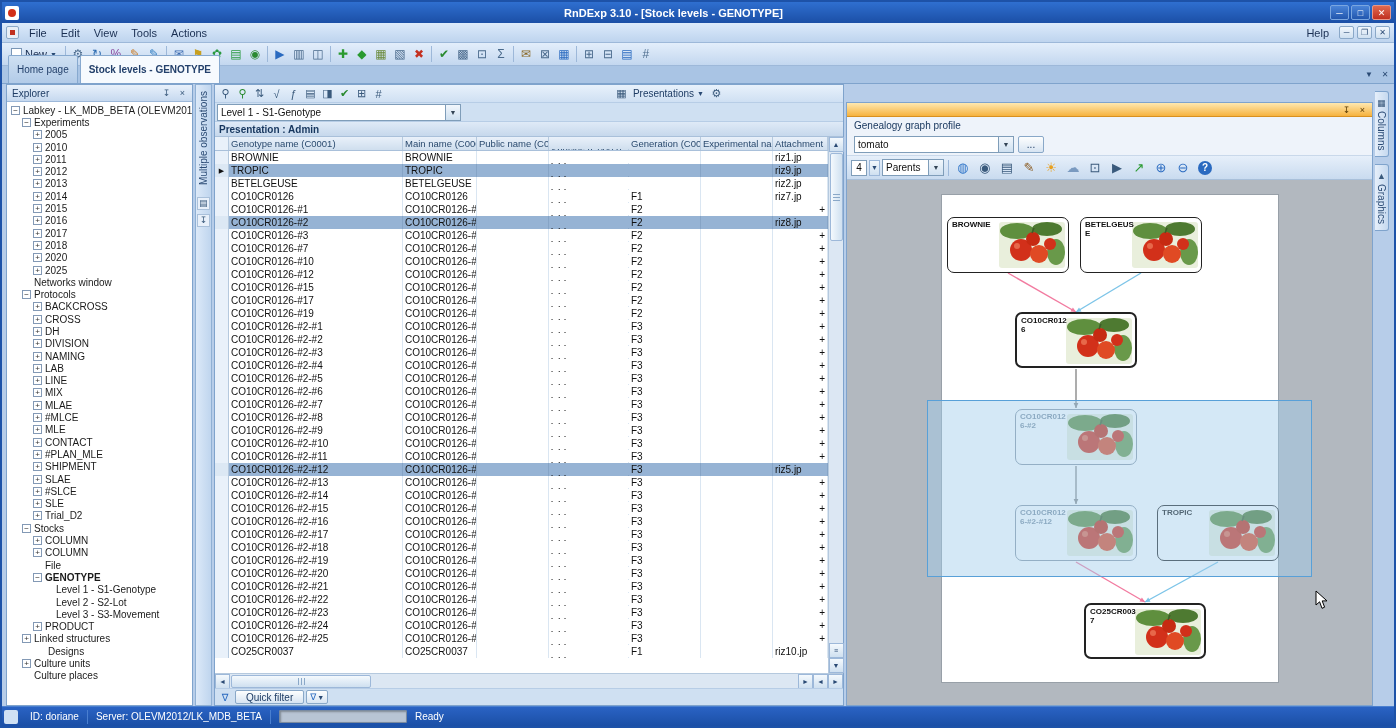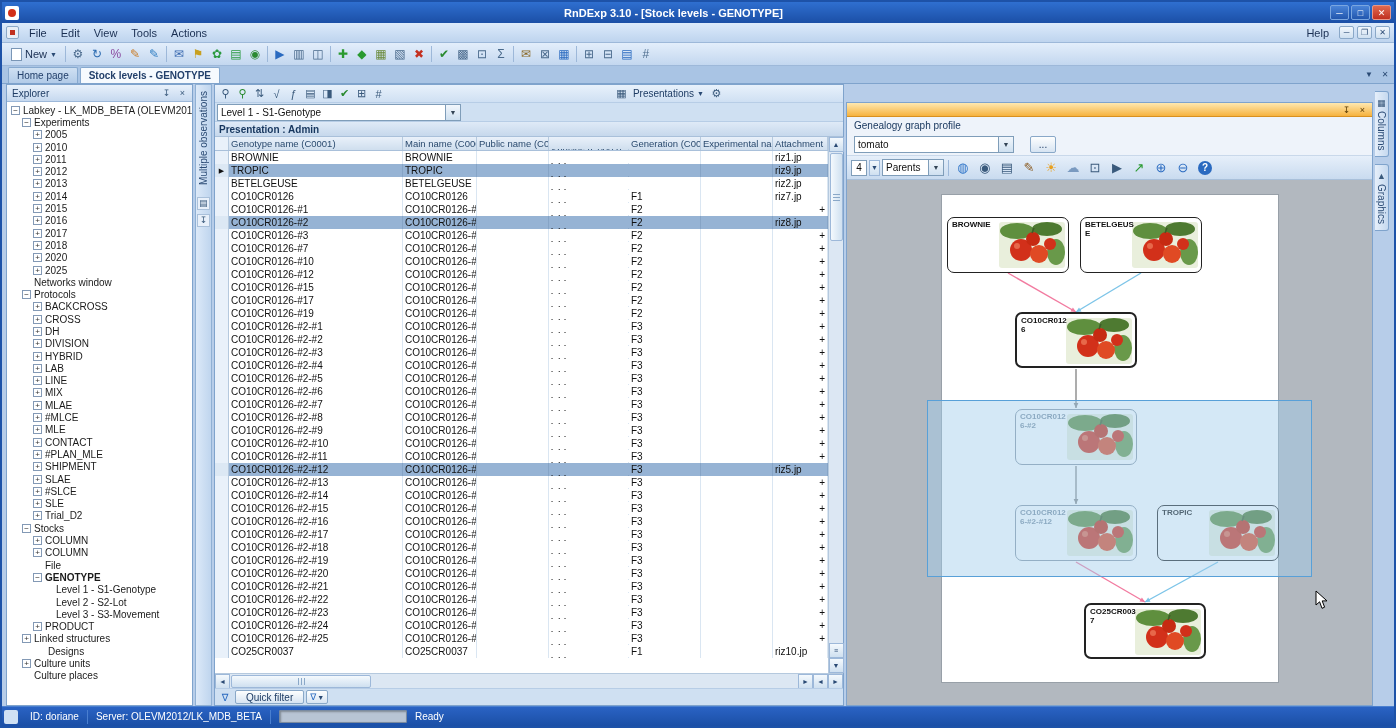--- a/index.html
+++ b/index.html
@@ -27,21 +27,21 @@
   
   .toolbar { height:23px; flex:none; background:linear-gradient(#e3eefb,#c3d7ef); border-bottom:1px solid #9db8d9; display:flex; align-items:center; padding-left:4px; gap:1px; }
   .new-btn { display:flex; align-items:center; gap:3px; font-size:11px; color:#1a2f52; padding:1px 4px; border:1px solid transparent; }
   .new-btn .doc { width:11px; height:13px; background:#fff; border:1px solid #7a96b6; }
   .caret { font-size:7px; color:#2a4a74; }
   .tbi { width:18px; height:18px; display:flex; align-items:center; justify-content:center; font-size:12px; border-radius:2px; }
   .tsep { width:1px; height:16px; background:#9db8d9; margin:0 2px; }
 
   
   .tabbar { height:18px; flex:none; background:#a9c4e4; display:flex; align-items:flex-end; padding:0 2px 0 6px; gap:2px; border-bottom:1px solid #7fa3cc; }
-  .tab { height:16px; padding:0 8px; font-size:10px; display:flex; align-items:center; background:linear-gradient(#cfe0f2,#b2cbe8); border:1px solid #87a9cf; border-bottom:none; border-radius:2px 2px 0 0; color:#23406b; }
+  .tab { height:28px; padding:0 8px; font-size:10px; display:flex; align-items:center; background:linear-gradient(#cfe0f2,#b2cbe8); border:1px solid #87a9cf; border-bottom:none; border-radius:2px 2px 0 0; color:#23406b; }
   .tab.active { background:#f6fafe; font-weight:bold; }
   .tabbar .right { margin-left:auto; display:flex; gap:2px; align-items:center; padding-bottom:2px; }
   .tabbtn { width:14px; height:13px; display:flex; align-items:center; justify-content:center; font-size:8px; color:#2a4a74; }
 
   
   .main { flex:1; display:flex; min-height:0; padding:0 0 0 4px; gap:2px; }
 
   
   .explorer { width:187px; flex:none; background:#fff; border:1px solid #7fa3cc; display:flex; flex-direction:column; }
   .panel-head { height:17px; flex:none; background:linear-gradient(#e8f1fb,#c6d9ef); border-bottom:1px solid #9db8d9; display:flex; align-items:center; padding:0 3px 0 5px; font-size:10px; color:#1e3c64; }
@@ -106,21 +106,21 @@
   .qf-row { height:17px; flex:none; background:#cfe0f2; border-top:1px solid #b7cde6; display:flex; align-items:center; gap:2px; padding-left:2px; }
   .funnel { width:16px; height:14px; display:flex; align-items:center; justify-content:center; color:#2a6ac0; font-size:10px; }
   .qf-btn { height:14px; padding:0 10px; display:flex; align-items:center; font-size:10px; color:#1e3c64; background:linear-gradient(#fdfefe,#d7e4f2); border:1px solid #89a8c8; border-radius:2px; }
   .qf-btn2 { width:22px; height:14px; display:flex; align-items:center; justify-content:center; gap:1px; color:#2a6ac0; background:linear-gradient(#fdfefe,#d7e4f2); border:1px solid #89a8c8; border-radius:2px; font-size:9px; }
 
   
   .right-panel { width:527px; flex:none; display:flex; flex-direction:column; border:1px solid #7fa3cc; background:#eef3fa; margin-top:18px; }
   .orange-bar { height:14px; flex:none; background:linear-gradient(#ffe8b0,#f6b23e); border-bottom:1px solid #d89020; display:flex; align-items:center; justify-content:flex-end; padding:0 3px; gap:3px; }
   .orange-bar .hic { color:#5a3a00; }
   .gprof-label { height:17px; flex:none; display:flex; align-items:center; padding-left:7px; font-size:10px; color:#1c3a60; }
-  .gprof-row { height:22px; flex:none; display:flex; align-items:center; gap:16px; padding-left:7px; border-bottom:1px solid #c9d8ea; }
+  .gprof-row { height:22px; flex:none; display:flex; align-items:center; gap:4px; padding-left:7px; border-bottom:1px solid #c9d8ea; }
   .profile-combo { width:160px; }
   .more-btn { width:26px; height:17px; display:flex; align-items:center; justify-content:center; font-size:10px; color:#1e3c64; background:linear-gradient(#fdfefe,#d7e4f2); border:1px solid #89a8c8; border-radius:2px; }
   .graph-toolbar { height:24px; flex:none; background:linear-gradient(#e6effa,#c9dbef); border-bottom:1px solid #a9c0da; display:flex; align-items:center; gap:2px; padding-left:4px; }
   .gen-box { width:16px; height:16px; background:#fff; border:1px solid #7f9db9; display:flex; align-items:center; justify-content:center; font-size:10px; color:#111; }
   .mini-caret { width:11px; height:16px; display:flex; align-items:center; justify-content:center; font-size:7px; color:#2a4a74; background:linear-gradient(#f2f7fc,#cfe0f0); border:1px solid #9db8d9; }
   .parents-combo { width:62px; height:17px; }
   .gti { width:20px; height:20px; display:flex; align-items:center; justify-content:center; font-size:13px; border:1px solid transparent; border-radius:2px; }
   .gti.badge { font-size:10px; font-weight:bold; }
   .gti.badge span { width:14px; height:14px; border-radius:50%; display:flex; align-items:center; justify-content:center; }
 
@@ -323,21 +323,21 @@
           <div class="titem" style="padding-left:26px">
             <span class="exp">+</span>
             <span class="tlabel">DH</span>
           </div>
           <div class="titem" style="padding-left:26px">
             <span class="exp">+</span>
             <span class="tlabel">DIVISION</span>
           </div>
           <div class="titem" style="padding-left:26px">
             <span class="exp">+</span>
-            <span class="tlabel">HYBRID</span>
+            <span class="tlabel">NAMING</span>
           </div>
           <div class="titem" style="padding-left:26px">
             <span class="exp">+</span>
             <span class="tlabel">LAB</span>
           </div>
           <div class="titem" style="padding-left:26px">
             <span class="exp">+</span>
             <span class="tlabel">LINE</span>
           </div>
           <div class="titem" style="padding-left:26px">

